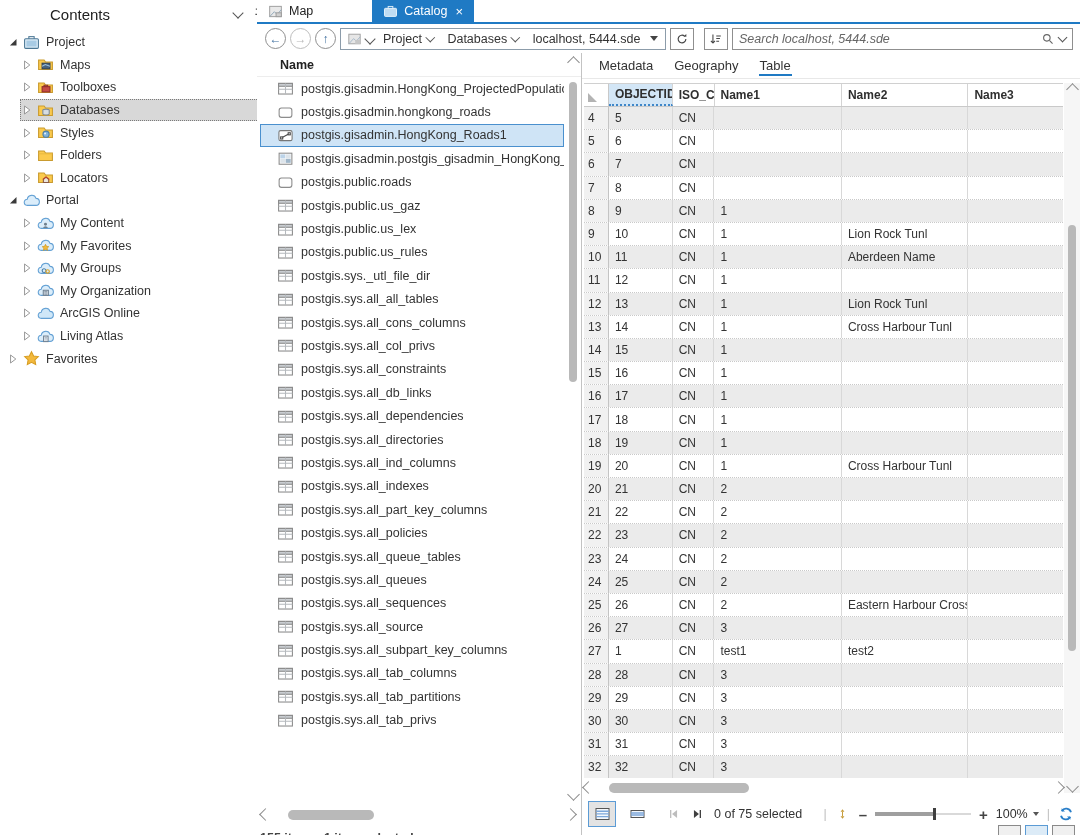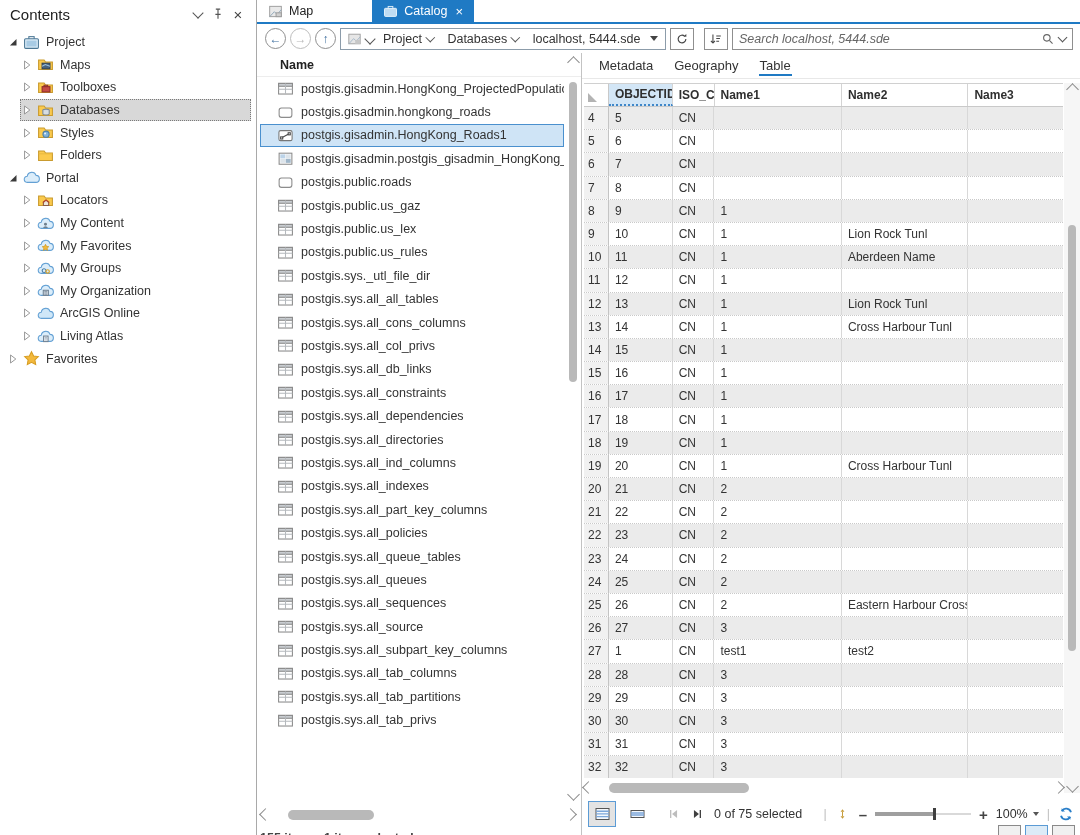--- a/index.html
+++ b/index.html
@@ -2,21 +2,21 @@
 <html><head>
 <meta charset="utf-8">
 <style>
   html,body{margin:0;padding:0;background:#fff;}
   .window{position:relative;width:1080px;height:835px;background:#fff;overflow:hidden;
     font-family:"Liberation Sans",sans-serif;font-size:12.5px;color:#333;}
   svg{display:block}
   .ico{display:inline-flex;align-items:center;justify-content:center}
 
   
-  .contents-panel{position:absolute;left:0;top:0;width:256px;height:835px;background:#fff;border-right:1px solid #a9a9a9;}
+  .contents-panel{position:absolute;left:0;top:0;width:256px;height:835px;background:#fff;border-right:1px solid #a9a9a9;padding-left:40px;}
   .panel-header{height:28px;display:flex;align-items:center;padding:0 8px 0 10px;}
   .panel-title{font-size:15px;color:#222;flex:1}
   .ph-ico{width:20px;height:20px;display:flex;align-items:center;justify-content:center;color:#555;}
   .chev{width:7px;height:7px;border-right:1.6px solid #555;border-bottom:1.6px solid #555;transform:rotate(45deg);margin-top:-3px}
   .closex{font-size:15px;color:#444;line-height:1}
   .tree{position:absolute;top:31px;left:0;right:0;}
   .tree-row{position:relative;height:22.6px;display:flex;align-items:center;}
   .tree-row .hl{position:absolute;top:0;bottom:0;right:5px;background:#d8d8d8;border:1px dotted #7a7a7a;}
   .tree-row>*{position:relative}
   .twisty{width:14px;height:14px;flex:0 0 14px;margin-right:3px}
@@ -212,48 +212,48 @@
           </span>
           <span class="tree-icon ico">
             <svg width="17" height="17" viewBox="0 0 16 16">
               <path d="M1.5 3.8 h5.2 l1.4 1.9 h6.4 v7 h-13 z" fill="#fbca4d" stroke="#c99b2f"></path>
               <path d="M1.5 6.4 h13" stroke="#e9b93f"></path>
             </svg>
           </span>
           <span class="tree-label">Folders</span>
         </div>
         <div class="tree-row">
-          <span style="width: 6px; flex: 0 0 auto;"></span>
-          <span class="twisty ico">
-            <svg width="14" height="14" viewBox="0 0 16 16">
-              <path d="M12 4.5 V12 H4.5 z" fill="#3a3a3a"></path>
-            </svg>
-          </span>
-          <span class="tree-icon ico">
-            <svg width="17" height="17" viewBox="0 0 16 16">
-              <path d="M4.1 12.6 a2.9 2.9 0 0 1 -.1-5.8 a4.3 4.3 0 0 1 8.3-.8 a2.55 2.55 0 0 1 -.4 6.6 z" fill="#dbedfa" stroke="#63a0d4"></path>
-            </svg>
-          </span>
-          <span class="tree-label">Portal</span>
-        </div>
-        <div class="tree-row">
           <span style="width: 20px; flex: 0 0 auto;"></span>
           <span class="twisty ico">
             <svg width="14" height="14" viewBox="0 0 16 16">
               <path d="M5.2 3.4 L11.2 8 L5.2 12.6 z" fill="#fff" stroke="#8c8c8c"></path>
             </svg>
           </span>
           <span class="tree-icon ico">
             <svg width="17" height="17" viewBox="0 0 16 16">
               <path d="M1.5 3.8 h5.2 l1.4 1.9 h6.4 v7 h-13 z" fill="#fbca4d" stroke="#c99b2f"></path>
               <path d="M6 9.8 l2.5-2.1 l2.5 2.1 v2.9 h-5 z" fill="#ece6dc" stroke="#8a5a45"></path>
               <path d="M5.5 9.9 l3-2.5 l3 2.5" stroke="#b5442f" fill="none"></path>
             </svg>
           </span>
           <span class="tree-label">Locators</span>
+        </div>
+        <div class="tree-row">
+          <span style="width: 6px; flex: 0 0 auto;"></span>
+          <span class="twisty ico">
+            <svg width="14" height="14" viewBox="0 0 16 16">
+              <path d="M12 4.5 V12 H4.5 z" fill="#3a3a3a"></path>
+            </svg>
+          </span>
+          <span class="tree-icon ico">
+            <svg width="17" height="17" viewBox="0 0 16 16">
+              <path d="M4.1 12.6 a2.9 2.9 0 0 1 -.1-5.8 a4.3 4.3 0 0 1 8.3-.8 a2.55 2.55 0 0 1 -.4 6.6 z" fill="#dbedfa" stroke="#63a0d4"></path>
+            </svg>
+          </span>
+          <span class="tree-label">Portal</span>
         </div>
         <div class="tree-row">
           <span style="width: 20px; flex: 0 0 auto;"></span>
           <span class="twisty ico">
             <svg width="14" height="14" viewBox="0 0 16 16">
               <path d="M5.2 3.4 L11.2 8 L5.2 12.6 z" fill="#fff" stroke="#8c8c8c"></path>
             </svg>
           </span>
           <span class="tree-icon ico">
             <svg width="17" height="17" viewBox="0 0 16 16">
@@ -562,31 +562,31 @@
           <span class="li-label">postgis.sys.all_col_privs</span>
         </div>
         <div class="list-item">
           <span class="li-icon ico">
             <svg width="17" height="17" viewBox="0 0 16 16">
               <rect x="1.5" y="3.2" width="13" height="10" fill="#fff" stroke="#8b8b8b"></rect>
               <rect x="1.5" y="3.2" width="13" height="2.7" fill="#c9cdd1" stroke="#8b8b8b"></rect>
               <path d="M8 3.2 v10 M1.5 8.7 h13" stroke="#b5b9bd" fill="none"></path>
             </svg>
           </span>
+          <span class="li-label">postgis.sys.all_constraints</span>
+        </div>
+        <div class="list-item">
+          <span class="li-icon ico">
+            <svg width="17" height="17" viewBox="0 0 16 16">
+              <rect x="1.5" y="3.2" width="13" height="10" fill="#fff" stroke="#8b8b8b"></rect>
+              <rect x="1.5" y="3.2" width="13" height="2.7" fill="#c9cdd1" stroke="#8b8b8b"></rect>
+              <path d="M8 3.2 v10 M1.5 8.7 h13" stroke="#b5b9bd" fill="none"></path>
+            </svg>
+          </span>
           <span class="li-label">postgis.sys.all_db_links</span>
-        </div>
-        <div class="list-item">
-          <span class="li-icon ico">
-            <svg width="17" height="17" viewBox="0 0 16 16">
-              <rect x="1.5" y="3.2" width="13" height="10" fill="#fff" stroke="#8b8b8b"></rect>
-              <rect x="1.5" y="3.2" width="13" height="2.7" fill="#c9cdd1" stroke="#8b8b8b"></rect>
-              <path d="M8 3.2 v10 M1.5 8.7 h13" stroke="#b5b9bd" fill="none"></path>
-            </svg>
-          </span>
-          <span class="li-label">postgis.sys.all_constraints</span>
         </div>
         <div class="list-item">
           <span class="li-icon ico">
             <svg width="17" height="17" viewBox="0 0 16 16">
               <rect x="1.5" y="3.2" width="13" height="10" fill="#fff" stroke="#8b8b8b"></rect>
               <rect x="1.5" y="3.2" width="13" height="2.7" fill="#c9cdd1" stroke="#8b8b8b"></rect>
               <path d="M8 3.2 v10 M1.5 8.7 h13" stroke="#b5b9bd" fill="none"></path>
             </svg>
           </span>
           <span class="li-label">postgis.sys.all_dependencies</span>

